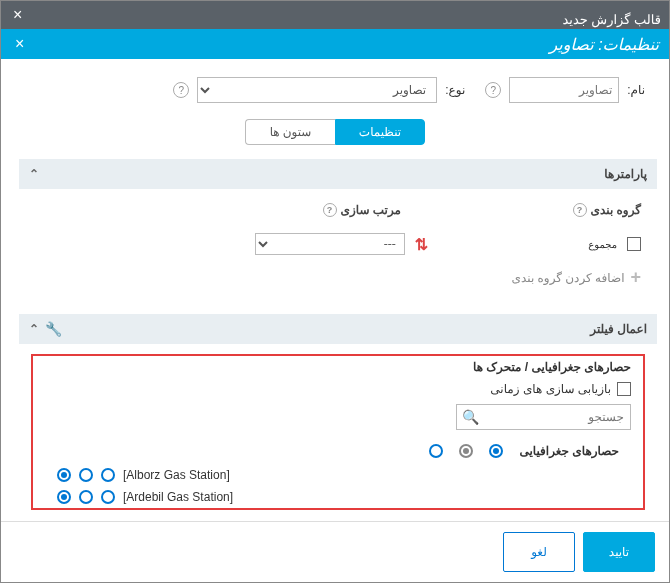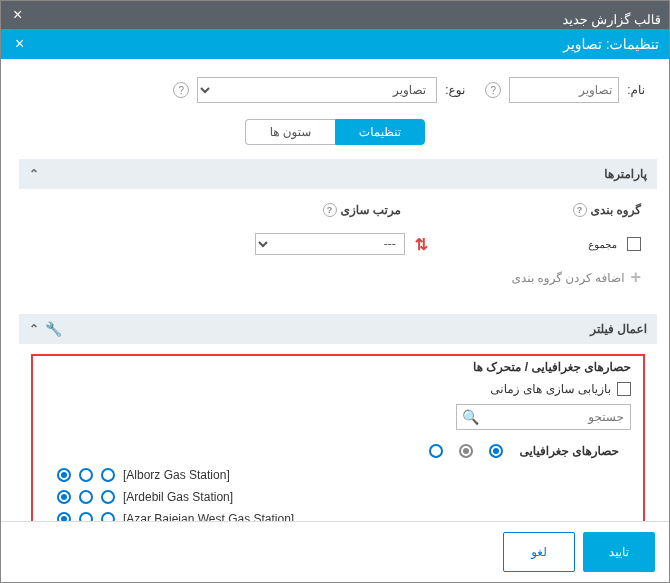--- a/index.html
+++ b/index.html
@@ -4,21 +4,21 @@
 <style>
 * { box-sizing: border-box; margin: 0; padding: 0; }
 body { font-family: Tahoma, Arial, sans-serif; background: #dde2e6; font-size: 12px; color: #333; }
 .dialog { width: 670px; height: 583px; margin: 0 auto; background: #fff; border: 1px solid #888; display: flex; flex-direction: column; position: relative; }
 
 .titlebar-outer { background: #5a6168; color: #fff; height: 28px; display: flex; align-items: center; padding: 0 8px; }
 .titlebar-outer .title { flex: 1; font-size: 13px; margin-top: 8px; }
 .titlebar-outer .close { font-size: 16px; cursor: pointer; padding: 0 4px; }
 
 .titlebar-inner { background: #00a9e0; color: #fff; height: 30px; display: flex; align-items: center; padding: 0 10px; }
-.titlebar-inner .title { flex: 1; font-size: 14px; }
+.titlebar-inner .title { flex: 1; font-size: 16px; font-style: italic; }
 .titlebar-inner .close { font-size: 16px; cursor: pointer; padding: 0 4px; }
 
 .content { flex: 1; overflow: hidden; display: flex; flex-direction: column; }
 
 .form-row { display: flex; align-items: center; padding: 18px 24px 8px 24px; gap: 8px; }
 .form-row .lbl { font-size: 12px; color: #333; white-space: nowrap; }
 .form-row .help { width: 16px; height: 16px; border: 1px solid #aaa; border-radius: 50%; display: inline-flex; align-items: center; justify-content: center; font-size: 10px; color: #888; cursor: pointer; }
 .text-input { border: 1px solid #bbb; height: 26px; padding: 0 6px; font-family: Tahoma; font-size: 12px; color: #777; width: 110px; }
 .select { border: 1px solid #bbb; height: 26px; padding: 0 6px; font-family: Tahoma; font-size: 12px; background: #fff; color: #555; width: 240px; text-align: right; }
 
@@ -177,26 +177,20 @@
               <span class="radio"></span>
               <span class="radio"></span>
               <span class="geo-label">[Alborz Gas Station]</span>
             </div>
             <div class="geo-row">
               <span class="radio sel"></span>
               <span class="radio"></span>
               <span class="radio"></span>
               <span class="geo-label">[Ardebil Gas Station]</span>
             </div>
-            <div class="geo-row">
-              <span class="radio sel"></span>
-              <span class="radio"></span>
-              <span class="radio"></span>
-              <span class="geo-label">[Azar Baiejan West Gas Station]</span>
-            </div>
 
           </div>
         </div>
       </div>
 
     </div>
 
     <div class="footer">
       <button class="btn btn-primary">تایید</button>
       <button class="btn btn-secondary">لغو</button>

